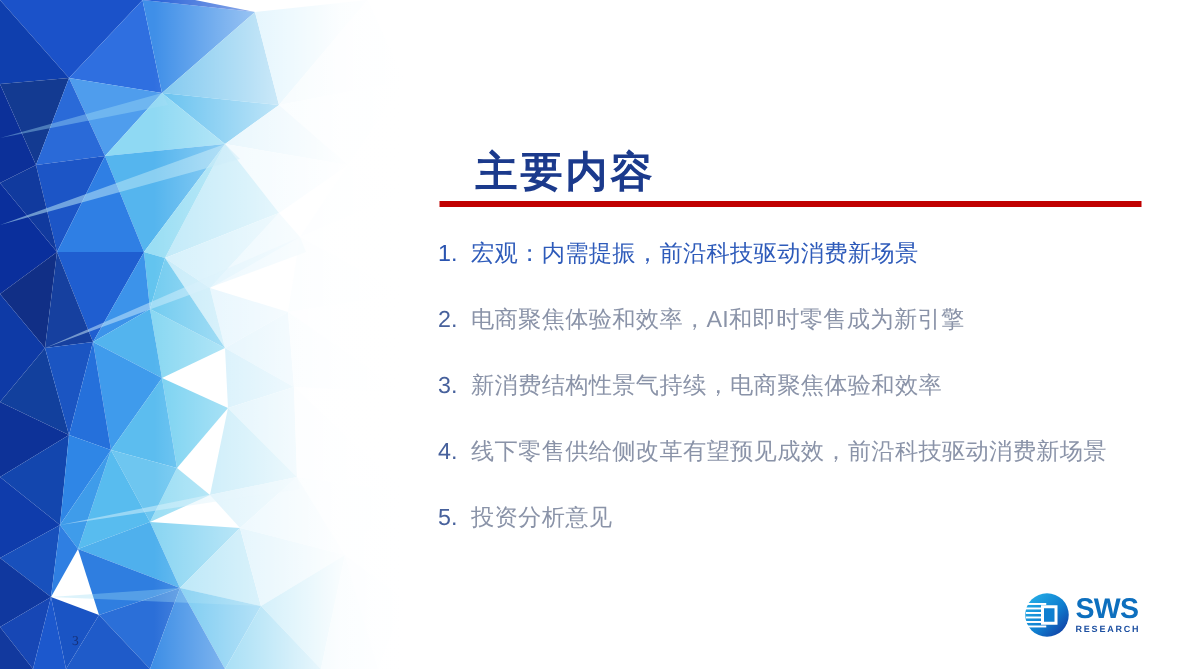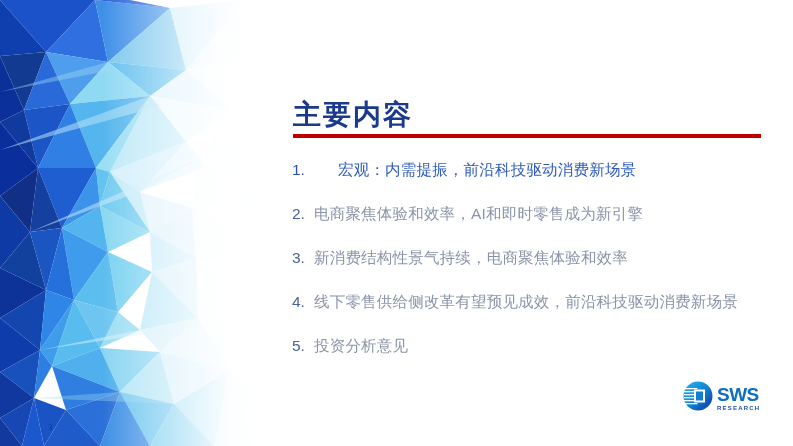--- a/index.html
+++ b/index.html
@@ -65,20 +65,21 @@
     top: 98px;
     width: 470px;
   }
   #title-text {
     font-size: 28px;
     font-weight: bold;
     color: #1b3a8c;
     letter-spacing: 2px;
     line-height: 34px;
     white-space: nowrap;
+    margin-left: 24px;
   }
   #title-rule {
     margin-top: 2px;
     width: 468px;
     height: 4px;
     background: #c00000;
   }
 
   
   #agenda {
@@ -99,33 +100,33 @@
     line-height: 23px;
     text-align: left;
   }
   .agenda-label {
     flex: 1 1 auto;
     font-size: 15.5px;
     line-height: 23px;
     letter-spacing: 0.2px;
   }
   .active .agenda-num { color: #2a54b0; }
-  .active .agenda-label { color: #2e5bba; margin-left: 24px; }
+  .active .agenda-label { color: #2e5bba; }
   .muted .agenda-num { color: #47619c; }
   .muted .agenda-label { color: #8a93a8; }
 
   
   #logo {
     position: absolute;
     left: 683px;
-    top: 375px;
+    top: 392px;
     width: 96px;
     height: 36px;
     display: flex;
-    align-items: flex-end;
+    align-items: center;
   }
   #logo-mark {
     flex: 0 0 auto;
     width: 30px;
     height: 30px;
   }
   #logo-words {
     flex: 0 0 auto;
     margin-left: 4px;
     line-height: 1;

